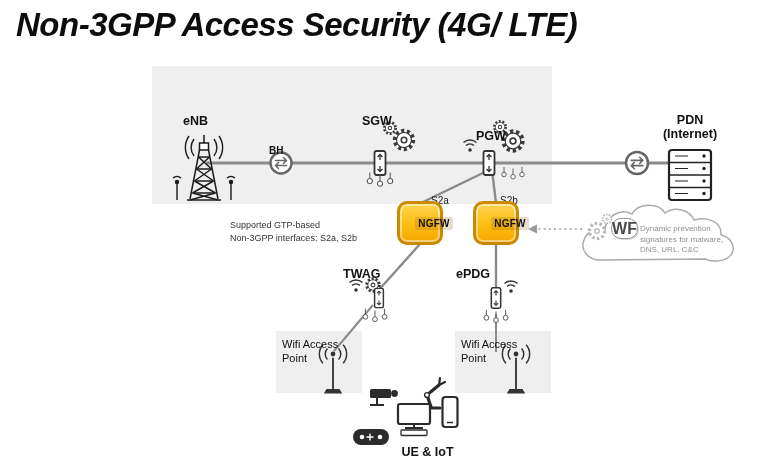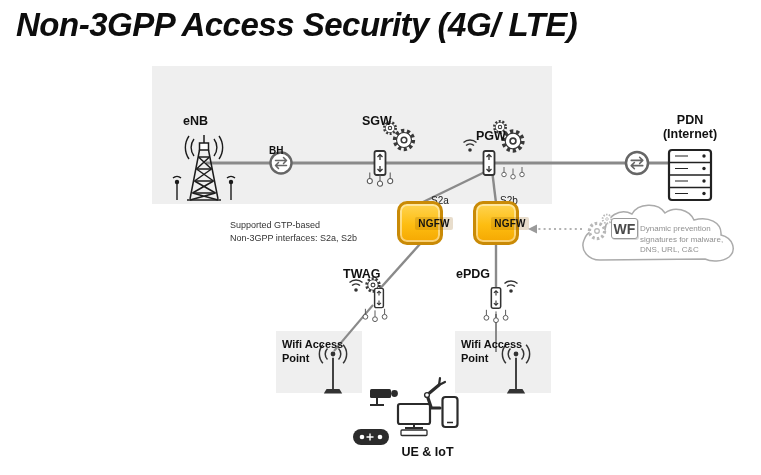--- a/index.html
+++ b/index.html
@@ -20,35 +20,35 @@
   .nl.sgw{left:362px;top:108px;}
   .nl.pgw{left:476px;top:123px;}
   .nl.twag{left:343px;top:261px;}
   .nl.epdg{left:456px;top:261px;}
   .pdn-label{position:absolute;left:650px;top:113px;width:80px;text-align:center;
              font-weight:bold;font-size:12.5px;line-height:1.15;}
   .s2{position:absolute;font-size:10px;color:#222;margin-top:16px;}
   .s2.a{left:431px;top:179px;}
   .s2.b{left:500px;top:179px;}
   .note{position:absolute;left:230px;top:219px;font-size:9px;color:#333;line-height:1.45;}
-  .wifi-label{position:absolute;width:64px;font-weight:bold;font-size:11px;line-height:1.3;color:#111;}
+  .wifi-label{position:absolute;width:64px;font-weight:normal;font-size:11px;line-height:1.3;color:#111;}
   .wifi-label.l{left:282px;top:337px;}
   .wifi-label.r{left:461px;top:337px;}
   .ue-label{position:absolute;left:380px;top:445px;width:95px;text-align:center;
             font-weight:bold;font-size:12.5px;}
   .ngfw{position:absolute;box-sizing:border-box;width:46px;height:44px;border:3px solid #c98a06;
         border-radius:10px;background:linear-gradient(180deg,#ffd452 0%,#fdbd10 55%,#f5a802 100%);
         box-shadow:inset 0 0 0 2px rgba(255,255,255,.45);display:flex;align-items:center;justify-content:center;padding-left:28px;}
   .ngfw.l{left:397px;top:201px;}
   .ngfw.r{left:473px;top:201px;}
   .ngfw-text{font-size:10px;font-weight:bold;color:#111;background:rgba(140,85,0,.2);
              padding:1px 3px;border-radius:2px;letter-spacing:.2px;}
   .wf-box{position:absolute;left:611px;top:218px;width:27px;height:21px;box-sizing:border-box;
-          background:#fff;border:1.5px solid #9a9a9a;border-radius:3px;display:flex;align-items:center;
-          justify-content:center;font-weight:bold;font-size:14px;color:#4a4a4a;
+          background:#fff;border:1.5px solid #9a9a9a;border-radius:10px;display:flex;align-items:center;
+          justify-content:center;font-weight:bold;font-size:16px;color:#4a4a4a;
           box-shadow:1px 1px 0 rgba(0,0,0,.15);}
   .cloud-note{position:absolute;left:640px;top:224px;width:100px;font-size:8px;line-height:1.32;
               color:#909090;}
 </style>
 </head>
 <body>
 
 <div class="canvas">
 
   <div class="title">Non-3GPP Access Security (4G/ LTE)</div>

